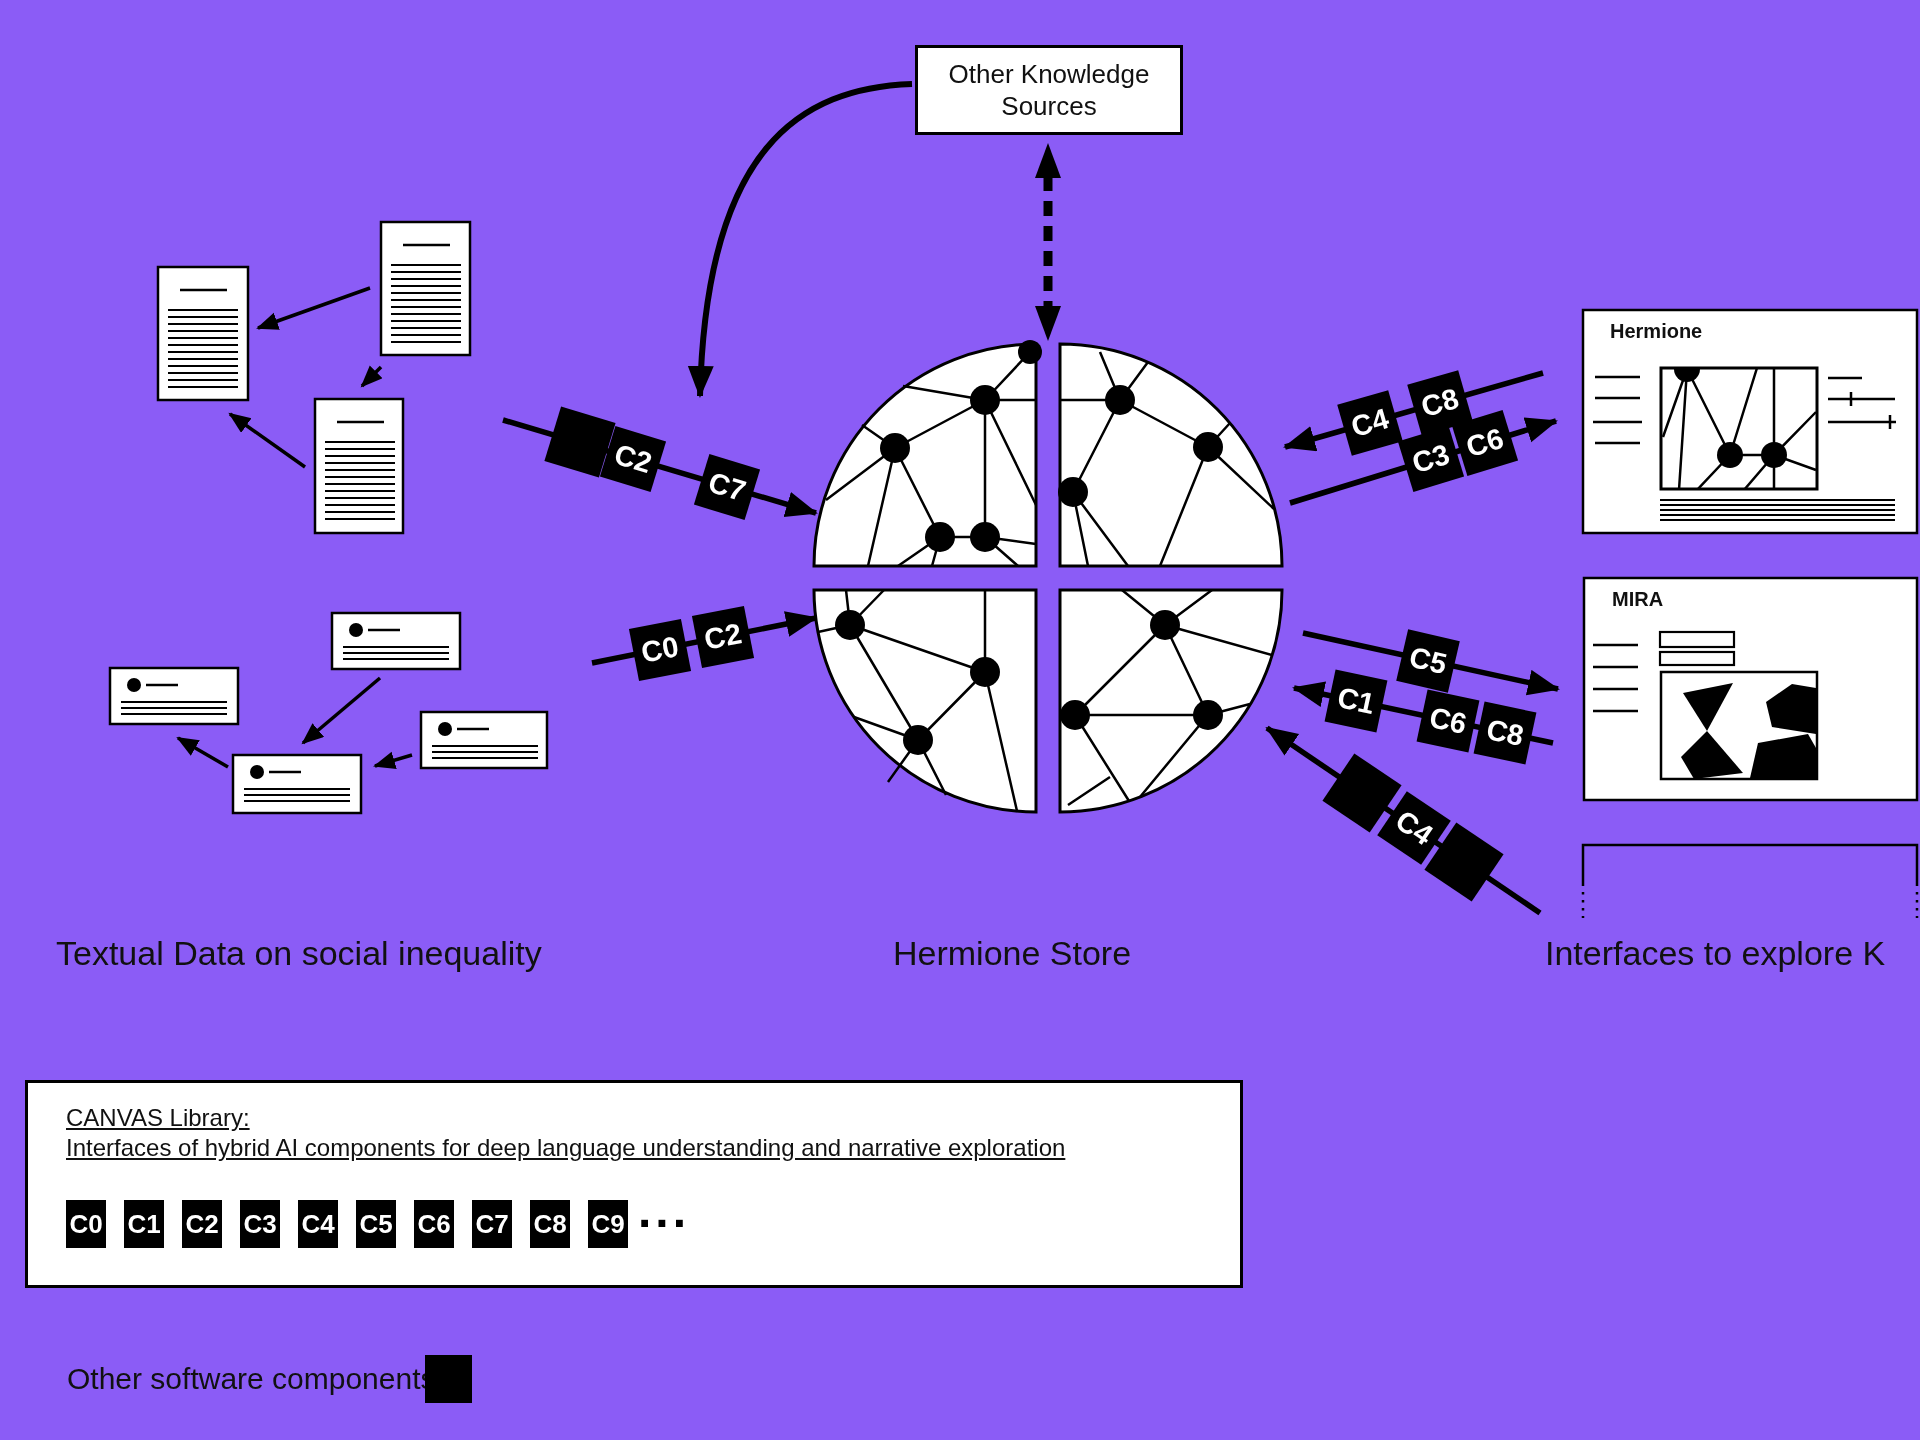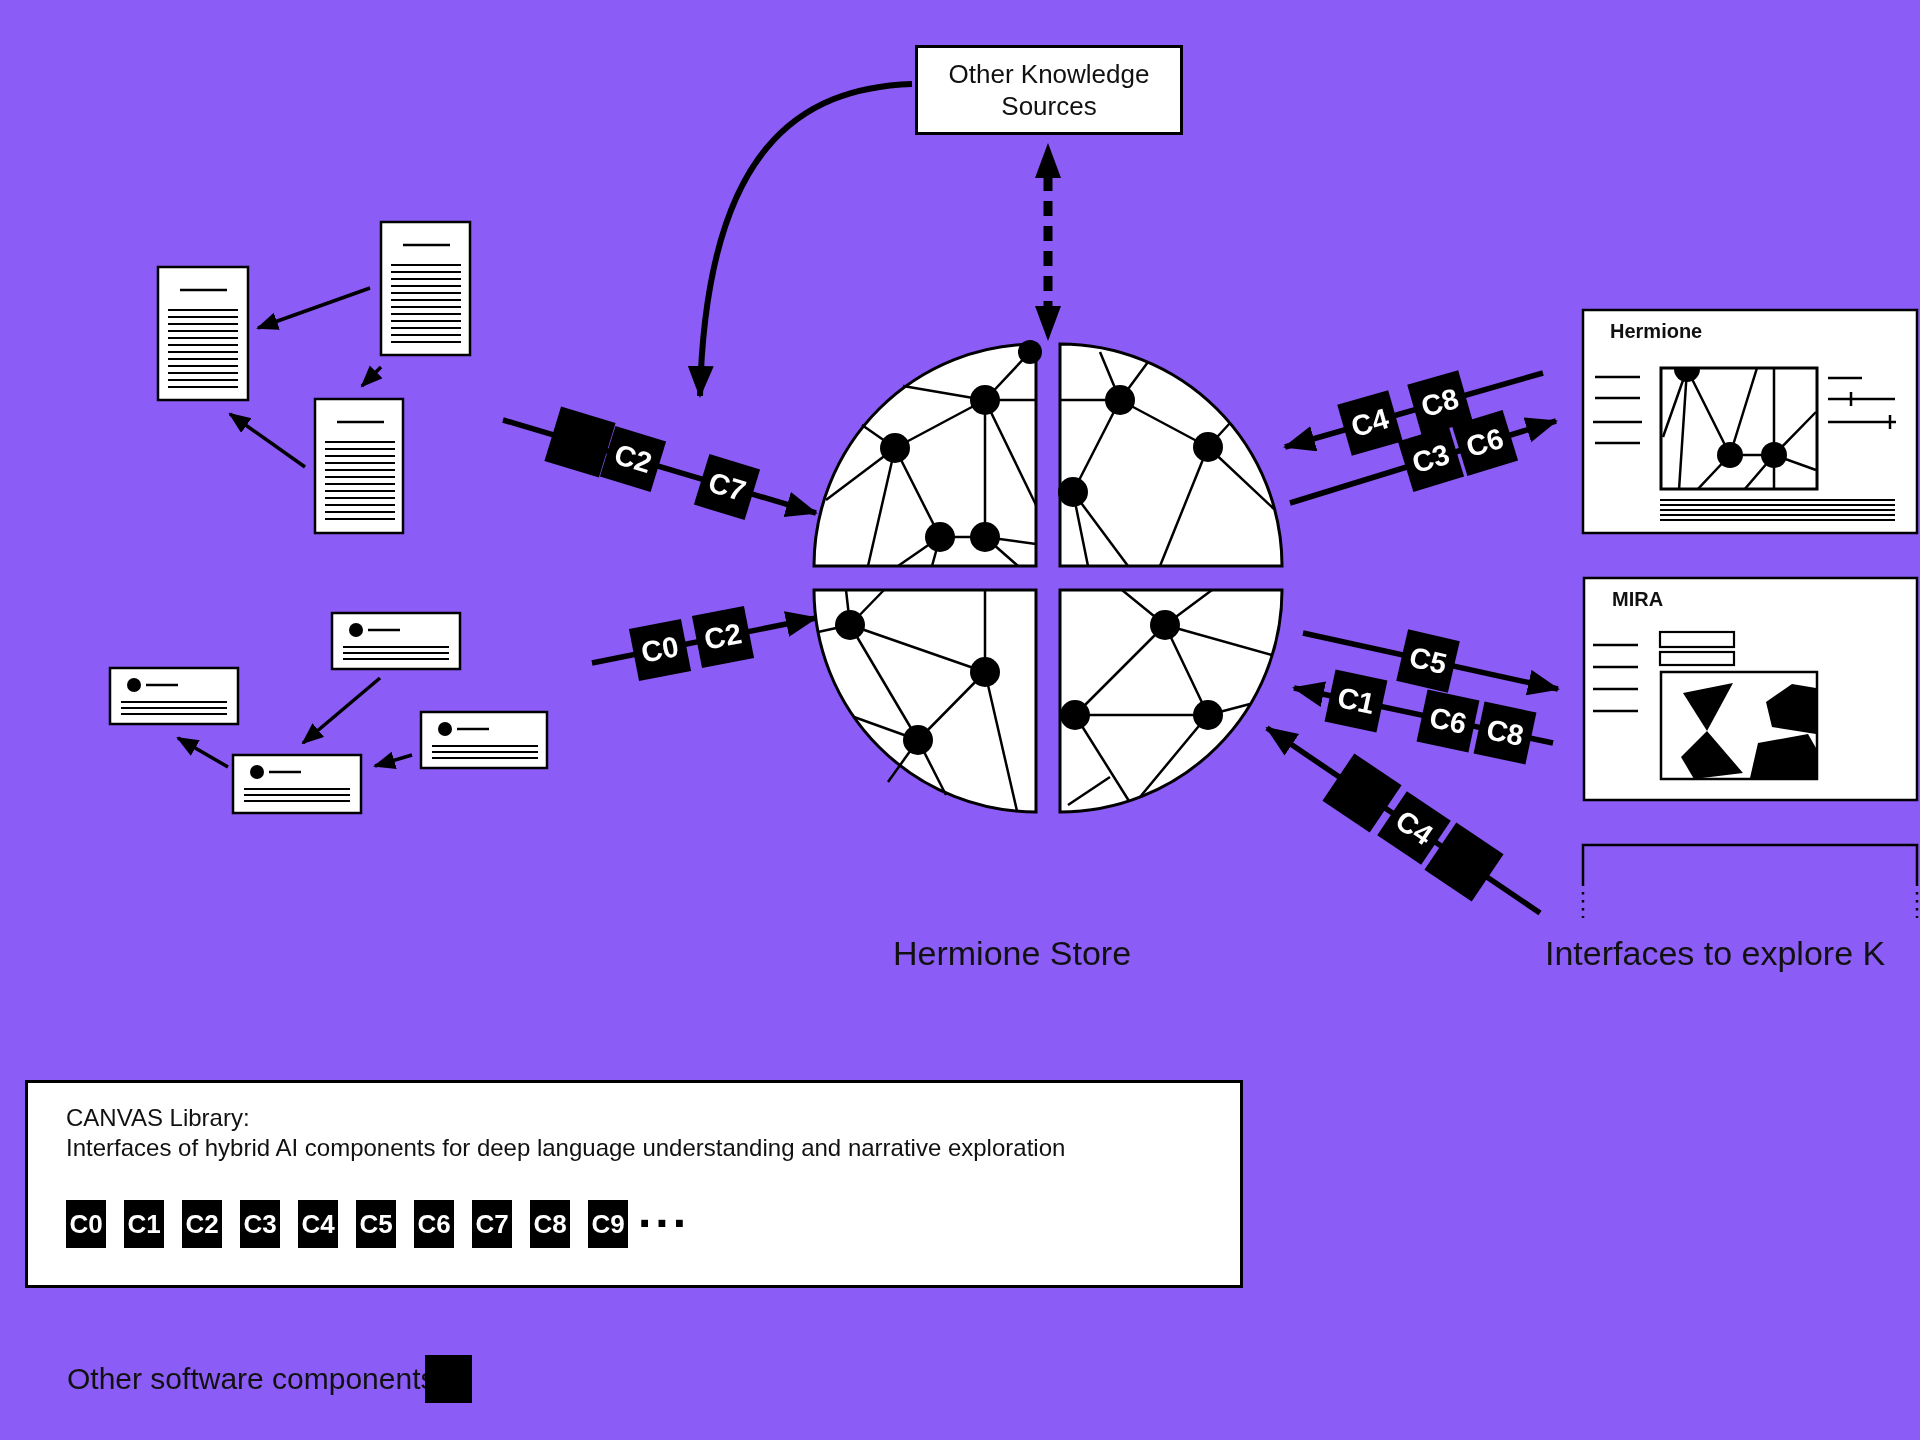--- a/index.html
+++ b/index.html
@@ -21,21 +21,21 @@
     display:flex;align-items:center;justify-content:center;
     width:53px;height:53px;transform-origin:center;position:absolute;
   }
   .chip.plain{width:57px;height:57px;}
   
   .collabel{font-size:34px;white-space:nowrap;color:#111;}
   
   .iftitle{font-weight:bold;font-size:20px;color:#111;}
   
   .libbox{left:25px;top:1080px;width:1218px;height:208px;border:3px solid #000;box-sizing:border-box;background:#fff;}
-  .libtext{font-size:24px;color:#111;white-space:nowrap;}
+  .libtext{font-size:24px;color:#111;white-space:nowrap;text-decoration:underline;}
   .librow{left:66px;top:1200px;display:flex;gap:18px;}
   .libchip{
     width:40px;height:48px;background:#000;color:#fff;font-weight:bold;font-size:26px;
     display:flex;align-items:center;justify-content:center;flex:0 0 auto;
   }
   .more{left:638px;top:1187px;font-size:48px;line-height:48px;font-weight:bold;letter-spacing:4px;color:#000;}
   
   .legendlabel{left:67px;top:1362px;font-size:30px;color:#111;white-space:nowrap;}
   .legendswatch{left:425px;top:1355px;width:47px;height:48px;background:#000;}
 </style>
@@ -227,20 +227,21 @@
   <div class="chip abs" style="left:1448px;top:721px;transform:translate(-50%,-50%) rotate(12deg);">C6</div>
   <div class="chip abs" style="left:1505px;top:733px;transform:translate(-50%,-50%) rotate(12deg);">C8</div>
 
   <div class="chip plain abs" style="left:1362px;top:793px;transform:translate(-50%,-50%) rotate(34deg);"></div>
   <div class="chip abs" style="left:1414px;top:828px;transform:translate(-50%,-50%) rotate(34deg);">C4</div>
   <div class="chip plain abs" style="left:1464px;top:862px;transform:translate(-50%,-50%) rotate(34deg);"></div>
 
   <div class="abs iftitle" style="left:1610px;top:320px;">Hermione</div>
   <div class="abs iftitle" style="left:1612px;top:588px;">MIRA</div>
 
+  <div class="abs collabel" style="left:56px;top:934px;">Textual Data on social inequality</div>
   <div class="abs collabel" style="left:893px;top:934px;">Hermione Store</div>
   <div class="abs collabel" style="left:1535px;top:934px;margin-left:10px;">Interfaces to explore K</div>
 
   <div class="abs libbox"></div>
   <div class="abs libtext" style="left:66px;top:1104px;">CANVAS Library:</div>
   <div class="abs libtext" style="left:66px;top:1134px;">Interfaces of hybrid AI components for deep language understanding and narrative exploration</div>
   <div class="abs librow">
     <div class="libchip">C0</div>
     <div class="libchip">C1</div>
     <div class="libchip">C2</div>

